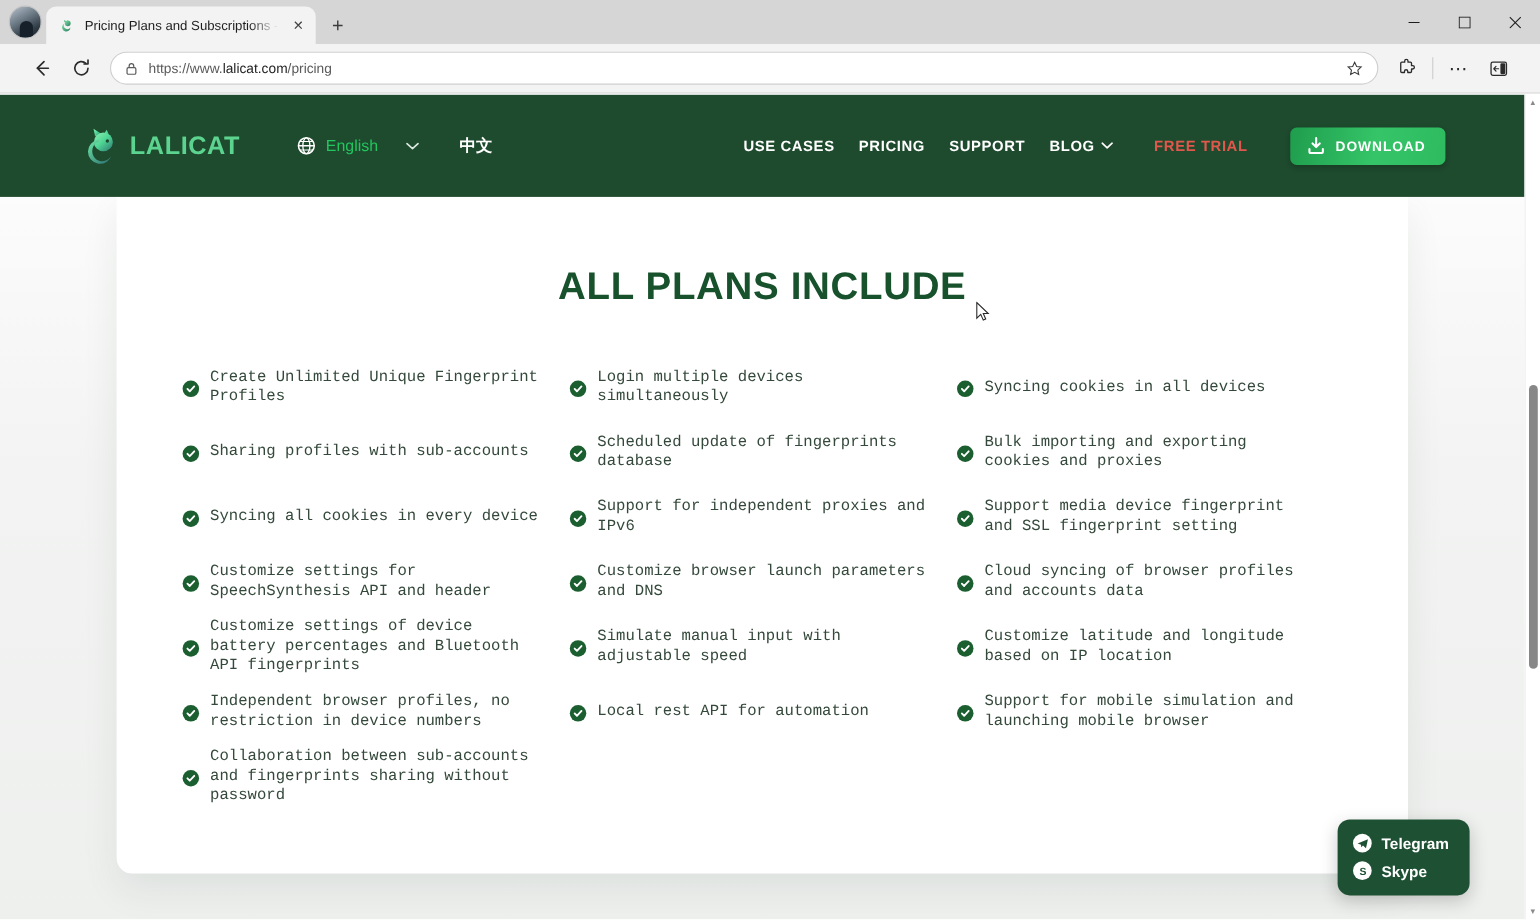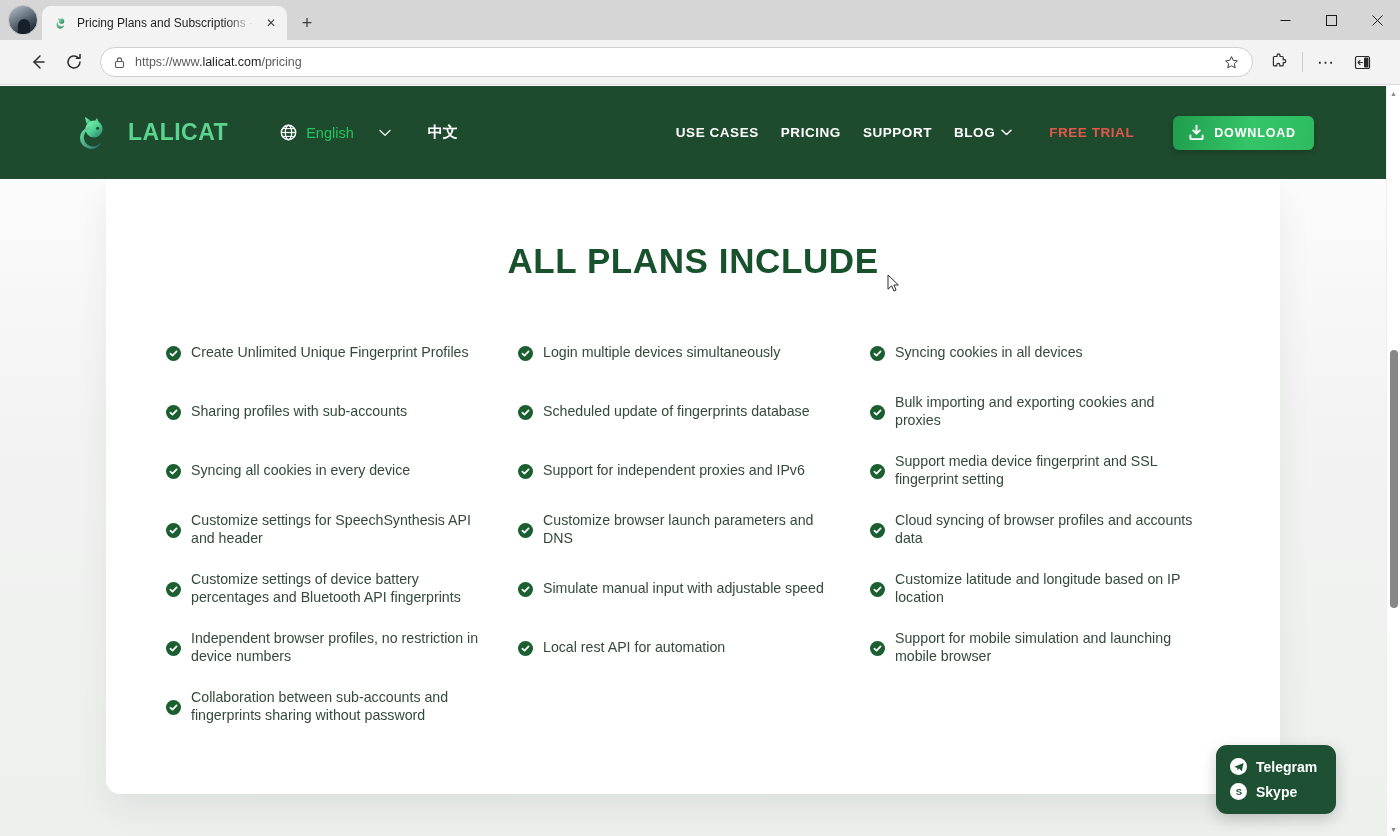--- a/index.html
+++ b/index.html
@@ -155,21 +155,21 @@
   .site-header {
     height: 93px;
     background: #1e4a2e;
     display: flex;
     align-items: center;
     padding: 0 72px 0 72px;
     position: relative;
     z-index: 5;
   }
   .brand {
-    display: flex; align-items: center; gap: 14px;
+    display: flex; align-items: center; gap: 4px;
     flex: 0 0 auto;
   }
   .brand-name {
     font-size: 23px;
     font-weight: 700;
     letter-spacing: 0.5px;
     color: #5cd48f;
     font-family: "Liberation Sans", sans-serif;
   }
   .lang {
@@ -229,20 +229,21 @@
     font-weight: 700;
     letter-spacing: 0.6px;
     margin-bottom: 42px;
   }
   .features {
     display: grid;
     grid-template-columns: repeat(3, 1fr);
     column-gap: 2px;
     row-gap: 0;
     padding: 0 22px;
+    font-family: Liberation Mono, monospace;
   }
   .fcol { display: flex; flex-direction: column; }
   .fitem {
     display: flex;
     align-items: center;
     gap: 10px;
     min-height: 59px;
     padding-right: 22px;
   }
   .check {

